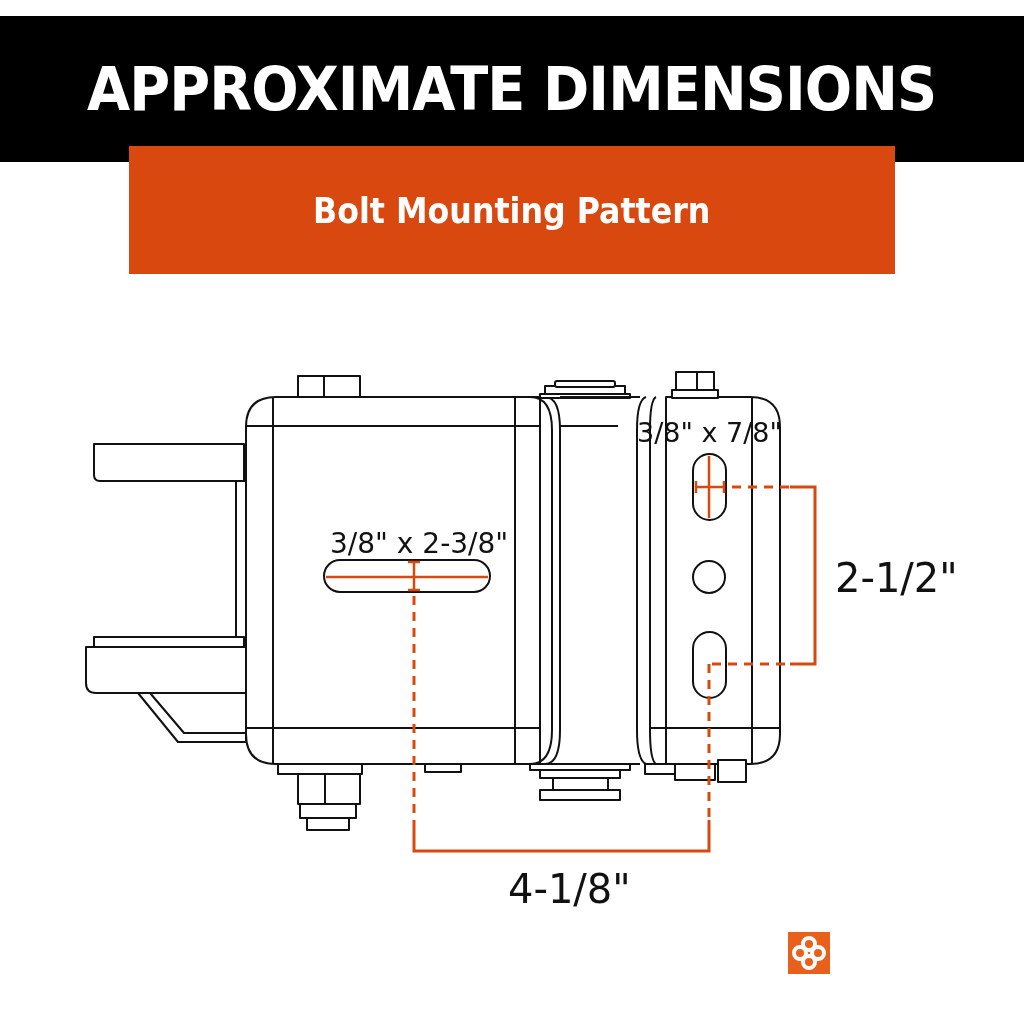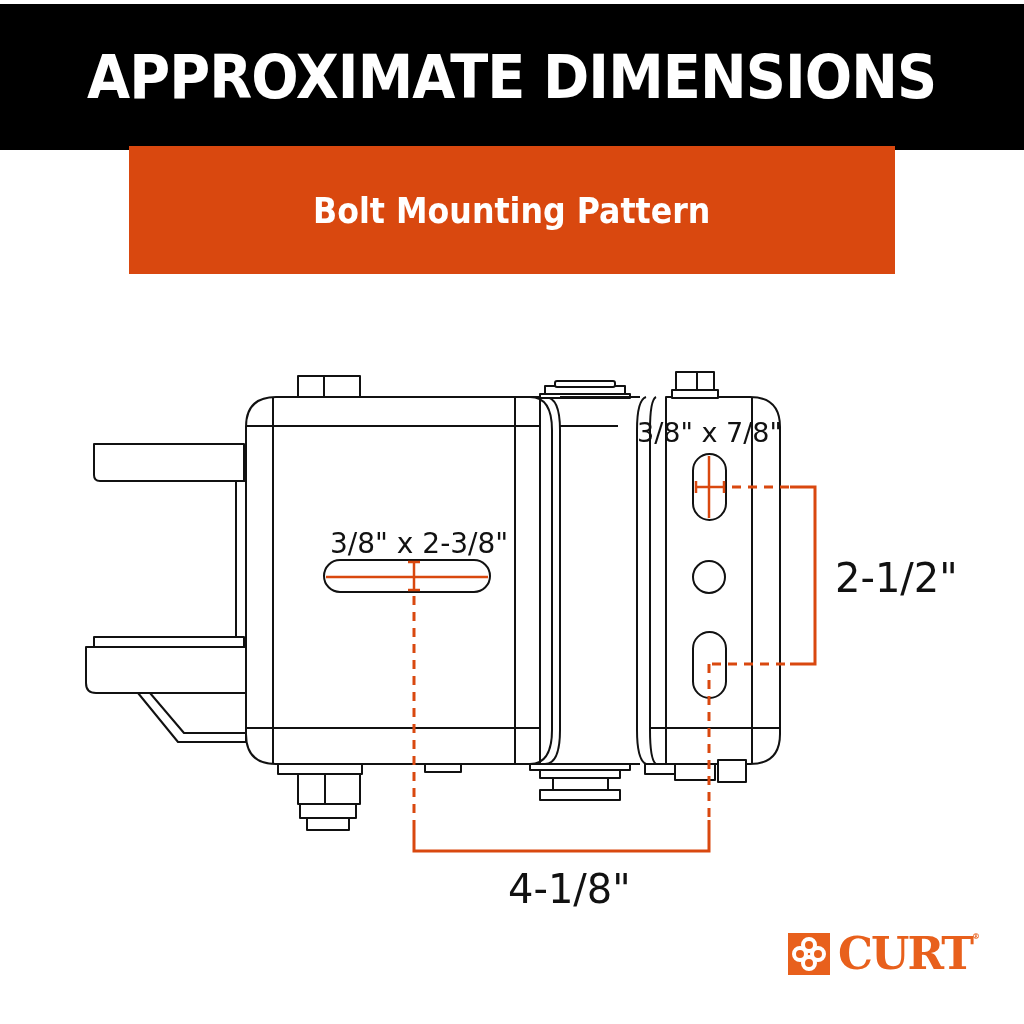--- a/index.html
+++ b/index.html
@@ -1,17 +1,17 @@
 <!DOCTYPE html>
 <html><head>
 <meta charset="utf-8">
 <style>
   html, body { margin:0; padding:0; }
   body { width:1024px; height:1024px; background:#ffffff; position:relative; overflow:hidden; font-family:"DejaVu Sans", sans-serif; }
-  .header { position:absolute; left:0; top:4px; width:1024px; height:146px; background:#000; display:flex; align-items:center; justify-content:center; }
+  .header { position:absolute; left:0; top:16px; width:1024px; height:146px; background:#000; display:flex; align-items:center; justify-content:center; }
   .header-title { color:#fff; font-family:"DejaVu Sans", sans-serif; font-weight:bold; font-size:60px; letter-spacing:-1px; transform:scaleX(0.93); white-space:nowrap; }
   .subheader { position:absolute; left:129px; top:146px; width:766px; height:128px; background:#d9480f; display:flex; align-items:center; justify-content:center; }
   .subheader-title { color:#fff; font-family:"DejaVu Sans", sans-serif; font-weight:bold; font-size:36px; transform:scaleX(0.88); white-space:nowrap; }
   svg.drawing { position:absolute; left:0; top:0; }
   .dim-label { position:absolute; color:#111; font-family:"DejaVu Sans", sans-serif; white-space:nowrap; transform-origin:left center; }
   .logo { position:absolute; left:788px; top:932px; display:flex; align-items:center; gap:8px; }
   .logo-word { color:#e8601c; font-family:"DejaVu Serif", serif; font-weight:bold; font-size:44px; letter-spacing:-2px; line-height:1; }
   .logo-word sup { font-size:8px; letter-spacing:0; vertical-align:top; }
 </style>
 </head>
@@ -113,14 +113,13 @@
 <div class="logo">
   <svg width="42" height="42" viewBox="0 0 42 42">
     <rect x="0" y="0" width="42" height="42" fill="#e8601c"></rect>
     <g fill="none" stroke="#fff" stroke-width="4">
       <circle cx="21" cy="12" r="6"></circle>
       <circle cx="21" cy="30" r="6"></circle>
       <circle cx="12" cy="21" r="6"></circle>
       <circle cx="30" cy="21" r="6"></circle>
     </g>
   </svg>
-  <span class="logo-word"><span>CURT</span><sup>®</sup></span>
 </div>
 
 </body></html>

